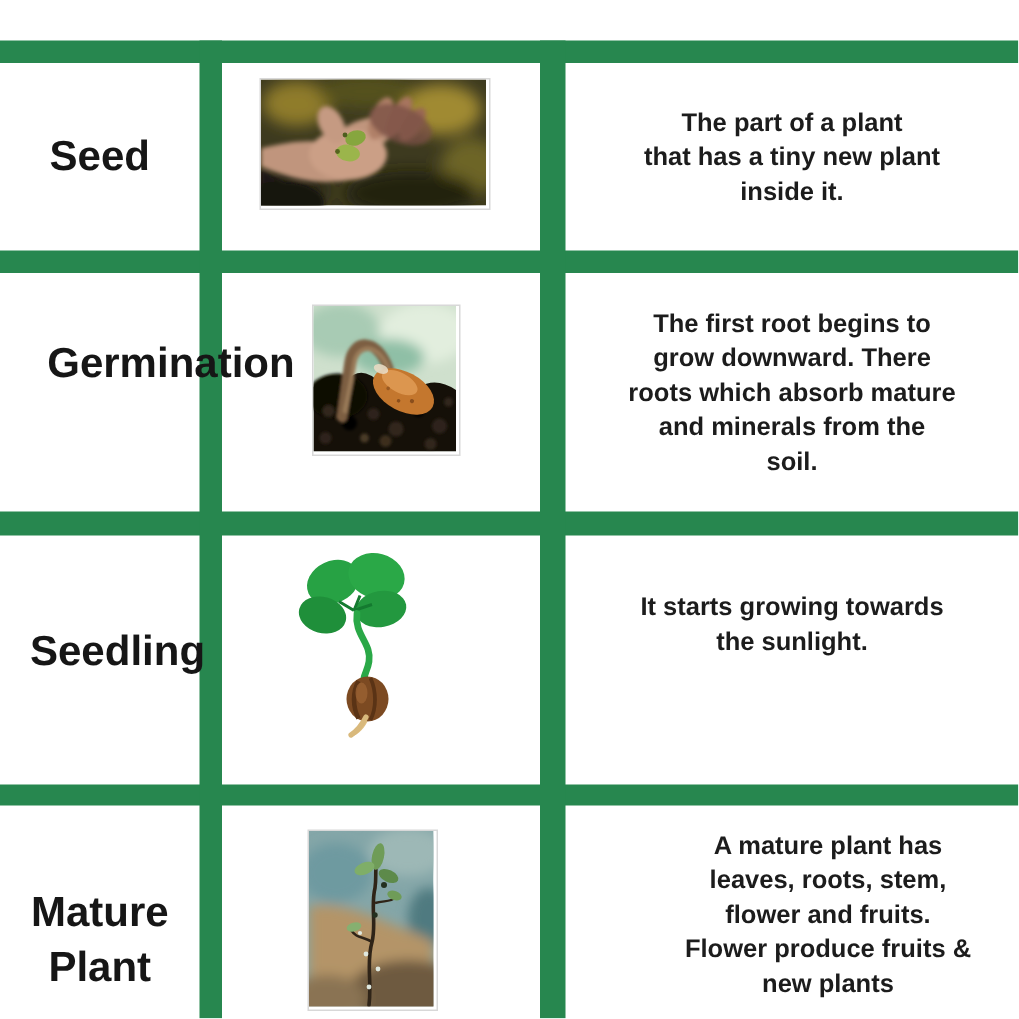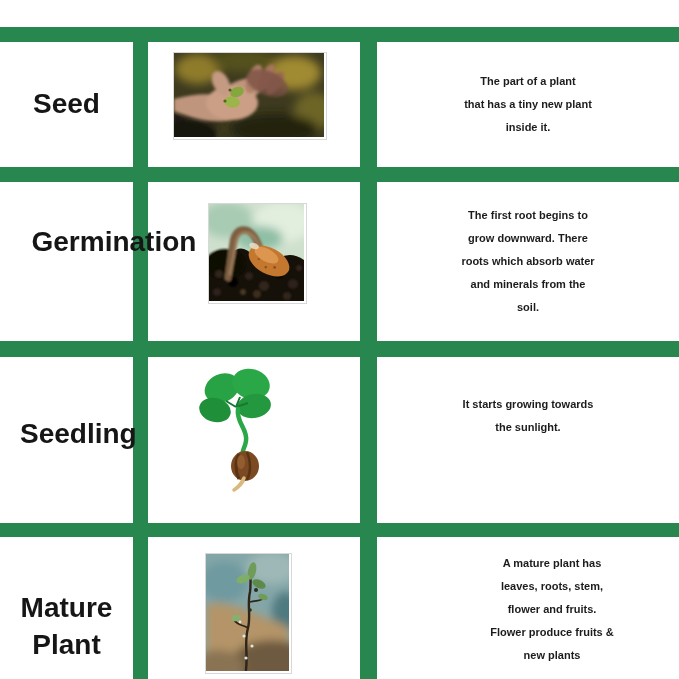--- a/index.html
+++ b/index.html
@@ -30,21 +30,21 @@
   }
   .stage-label{
     font-weight:bold;
     font-size:28px;
     line-height:1.3;
     color:#161616;
   }
   .stage-label .inner{width:96px;}
   .desc{
     font-weight:bold;
-    font-size:11px;
+    font-size:17px;
     line-height:23px;
     color:#1c1c1c;
   }
   .desc span{display:block;}
   .photo{position:absolute;border:1px solid #d8d8d8;background:#fff;}
   .photo svg{display:block;}
   .illustration{position:absolute;}
   .illustration svg{display:block;}
   
   #label-0{left:0;top:42px;width:133px;height:125px;}
@@ -221,21 +221,21 @@
     <div>
       <span>The part of a plant</span>
       <span>that has a tiny new plant</span>
       <span>inside it.</span>
     </div>
   </div>
   <div class="cell desc" id="desc-1">
     <div>
       <span>The first root begins to</span>
       <span>grow downward. There</span>
-      <span>roots which absorb water</span>
+      <span>roots which absorb mature</span>
       <span>and minerals from the</span>
       <span>soil.</span>
     </div>
   </div>
   <div class="cell desc" id="desc-2">
     <div>
       <span>It starts growing towards</span>
       <span>the sunlight.</span>
     </div>
   </div>

